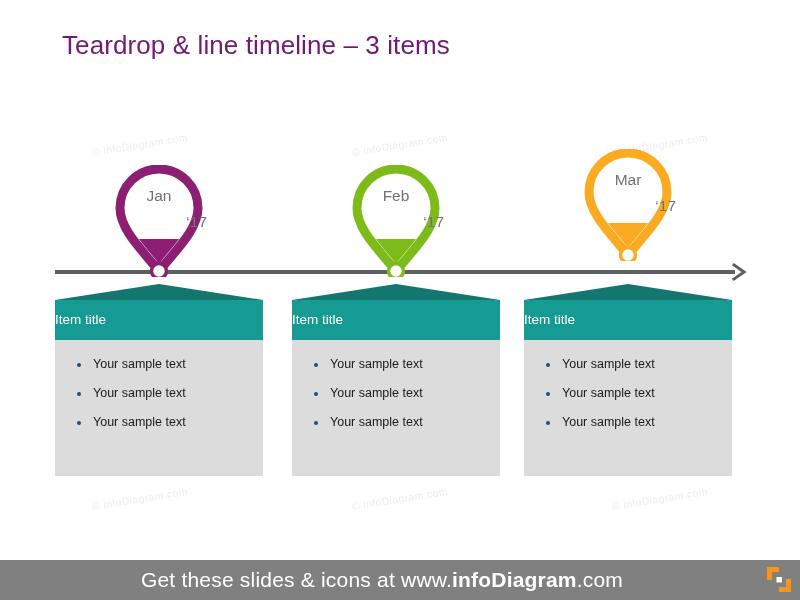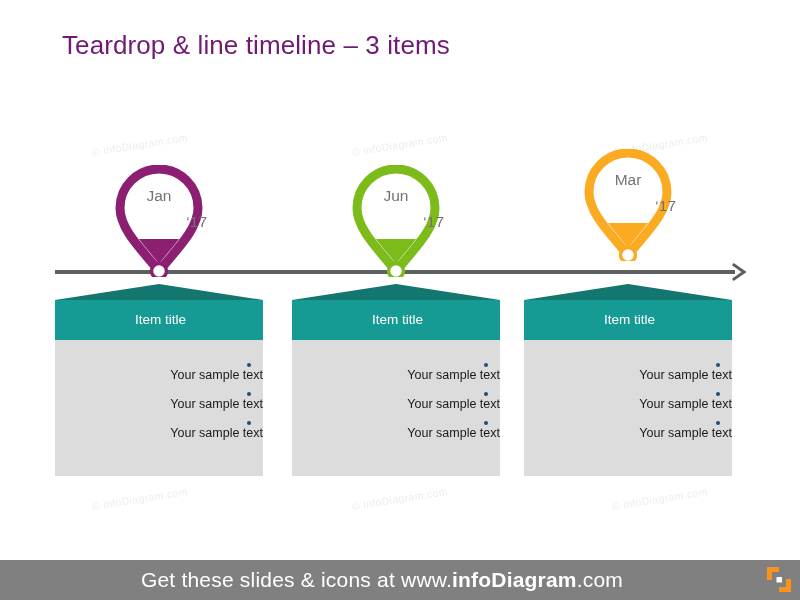--- a/index.html
+++ b/index.html
@@ -99,35 +99,33 @@
     width: 208px;
     height: 16px;
   }
   .card-title {
     position: absolute;
     left: 0;
     top: 0;
     width: 211px;
     height: 40px;
     line-height: 40px;
-    text-align: center;
     font-size: 13.5px;
     color: #ffffff;
   }
   .card-body {
     background: #dcdcdc;
     height: 120px;
     padding: 16px 0 0 0;
   }
   .bullet-row {
     display: flex;
-    align-items: flex-end;
+    align-items: flex-start;
     padding: 0 0 0 22px;
     height: 29px;
-    flex-direction: column;
   }
   .bullet-dot {
     width: 4px;
     height: 4px;
     border-radius: 50%;
     background: #1f4e79;
     margin-top: 7px;
     margin-right: 12px;
     flex: none;
   }
@@ -220,21 +218,21 @@
             <span class="bullet-text">Your sample text</span>
           </div>
         </div>
       </div>
       <div class="pin" style="left: 348px; top: 165px;">
         <svg width="96" height="112" viewBox="0 0 96 112">
           <path d="M48 4 C26.5 4 9 21.5 9 43 C9 62 26 80 42.5 99.5 L48 106 L53.5 99.5 C70 80 87 62 87 43 C87 21.5 69.5 4 48 4 Z" fill="none" stroke="#7cbb19" stroke-width="9"></path>
           <path d="M28 74 C34 82 42 91 48 99 C54 91 62 82 68 74 Z" fill="#7cbb19"></path>
           <circle cx="48" cy="106" r="7.5" fill="#ffffff" stroke="#7cbb19" stroke-width="3.5"></circle>
         </svg>
-        <div class="pin-label"><span>Jun</span><span class="yr">‘17</span></div>
+        <div class="pin-label"><span>Feb</span><span class="yr">‘17</span></div>
       </div>
       <div class="card" style="left: 292px; top: 284px;">
         <div class="card-head" style="background:#169a94">
           <div class="card-wing"><svg width="208" height="16" viewBox="0 0 208 16" preserveAspectRatio="none">
               <polygon points="104,0 208,16 0,16" fill="#13766f"></polygon>
             </svg></div>
           <div class="card-title">Item title</div>
         </div>
         <div class="card-body" style="background:#dcdcdc">
           <div class="bullet-row">

